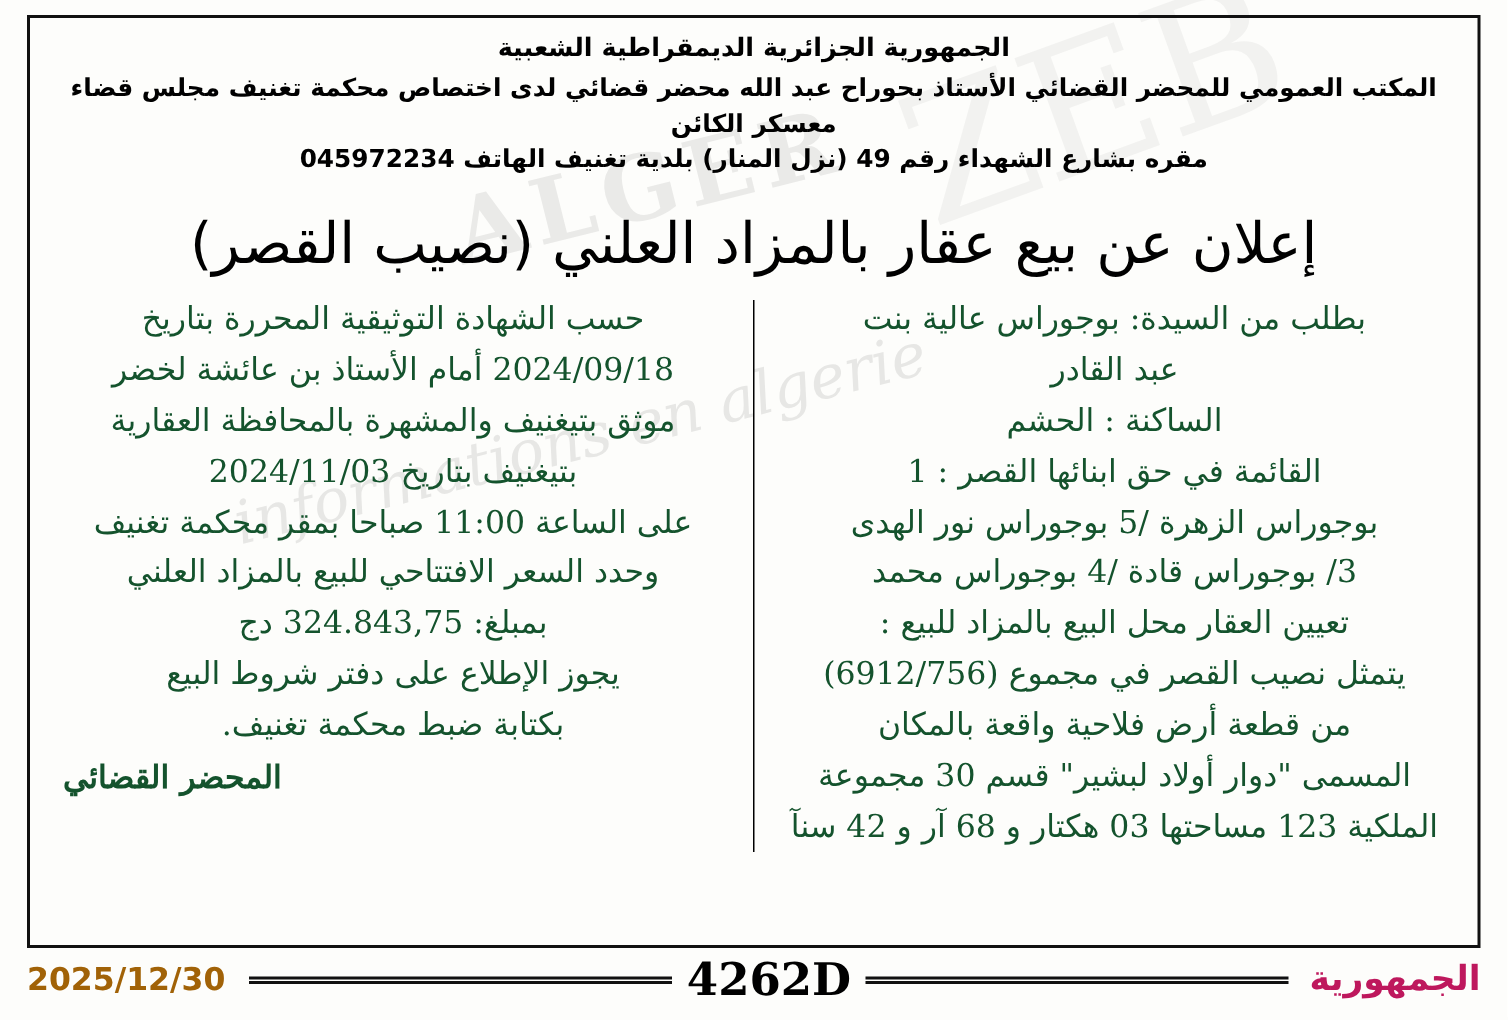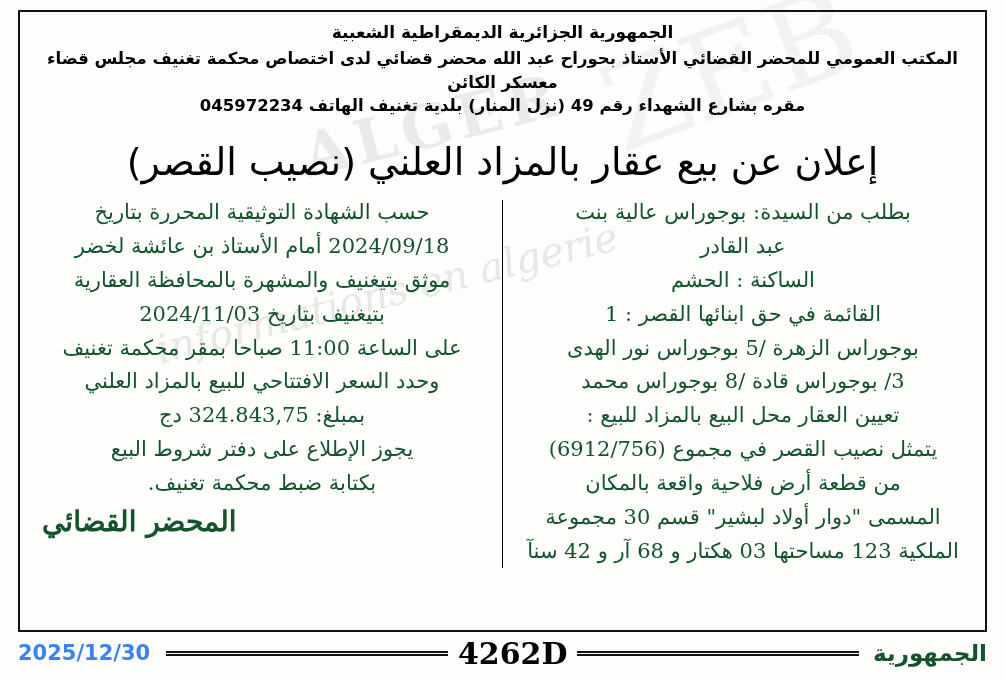--- a/index.html
+++ b/index.html
@@ -124,21 +124,21 @@
   .divider {
     width: 1px;
     background: #000;
     margin: 2px 4px;
     align-self: stretch;
   }
 
   .signature {
     direction: rtl;
     text-align: left;
-    font-size: 28px;
+    font-size: 21px;
     font-weight: bold;
     font-family: "DejaVu Serif", "Liberation Serif", serif;
     margin-top: 6px;
     padding-left: 6px;
   }
 
   .footer {
     position: absolute;
     left: 18px;
     top: 636px;
@@ -146,37 +146,37 @@
     height: 34px;
     display: flex;
     align-items: center;
     justify-content: space-between;
     direction: ltr;
   }
   .footer-date {
     font-size: 21px;
     font-weight: bold;
     font-family: "DejaVu Sans", "Liberation Sans", sans-serif;
-    color: #3b82f6;
+    color: #a16207;
     padding-right: 6px;
     white-space: nowrap;
   }
   .footer-code {
     font-size: 30px;
     font-weight: bold;
     font-family: "DejaVu Serif", "Liberation Serif", serif;
     color: #000;
     white-space: nowrap;
   }
   .footer-logo {
     font-size: 23px;
     font-weight: bold;
     direction: rtl;
     font-family: "DejaVu Sans", "Liberation Sans", sans-serif;
-    color: #14532d;
+    color: #be185d;
     padding-left: 4px;
     white-space: nowrap;
   }
   .rule {
     flex: 1 1 auto;
     height: 0;
     border-top: 2px solid #111;
     border-bottom: 2px solid #111;
     margin: 0 10px;
     height: 5px;
@@ -206,21 +206,21 @@
       <div class="title">إعلان عن بيع عقار بالمزاد العلني (نصيب القصر)</div>
 
       <div class="columns">
 
         <div class="col col-right">
           <p>بطلب من السيدة: بوجوراس عالية بنت</p>
           <p>عبد القادر</p>
           <p>الساكنة : الحشم</p>
           <p>القائمة في حق ابنائها القصر : 1</p>
           <p>بوجوراس الزهرة /5 بوجوراس نور الهدى</p>
-          <p>3/ بوجوراس قادة /8 بوجوراس محمد</p>
+          <p>3/ بوجوراس قادة /4 بوجوراس محمد</p>
           <p>تعيين العقار محل البيع بالمزاد للبيع :</p>
           <p>يتمثل نصيب القصر في مجموع (6912/756)</p>
           <p>من قطعة أرض فلاحية واقعة بالمكان</p>
           <p>المسمى "دوار أولاد لبشير" قسم 30 مجموعة</p>
           <p>الملكية 123 مساحتها 03 هكتار و 68 آر و 42 سنآ</p>
         </div>
 
         <div class="divider"></div>
 
         <div class="col col-left">

